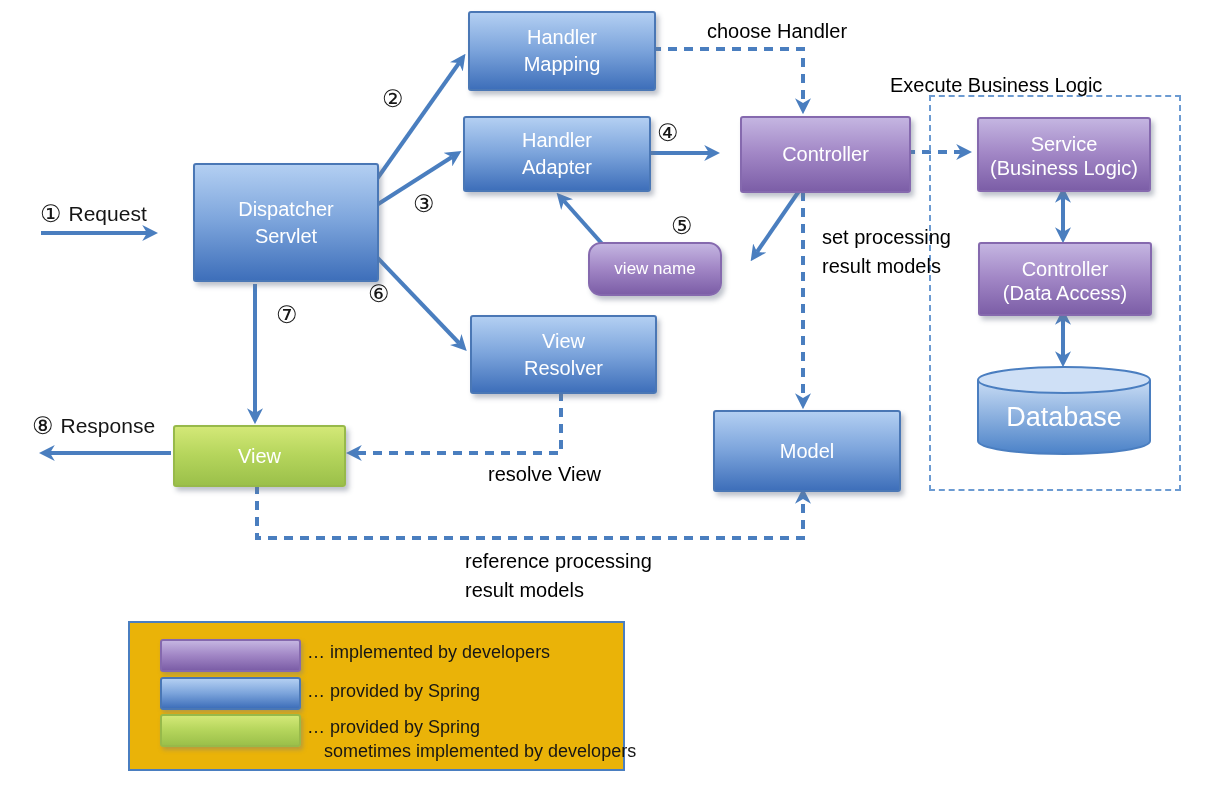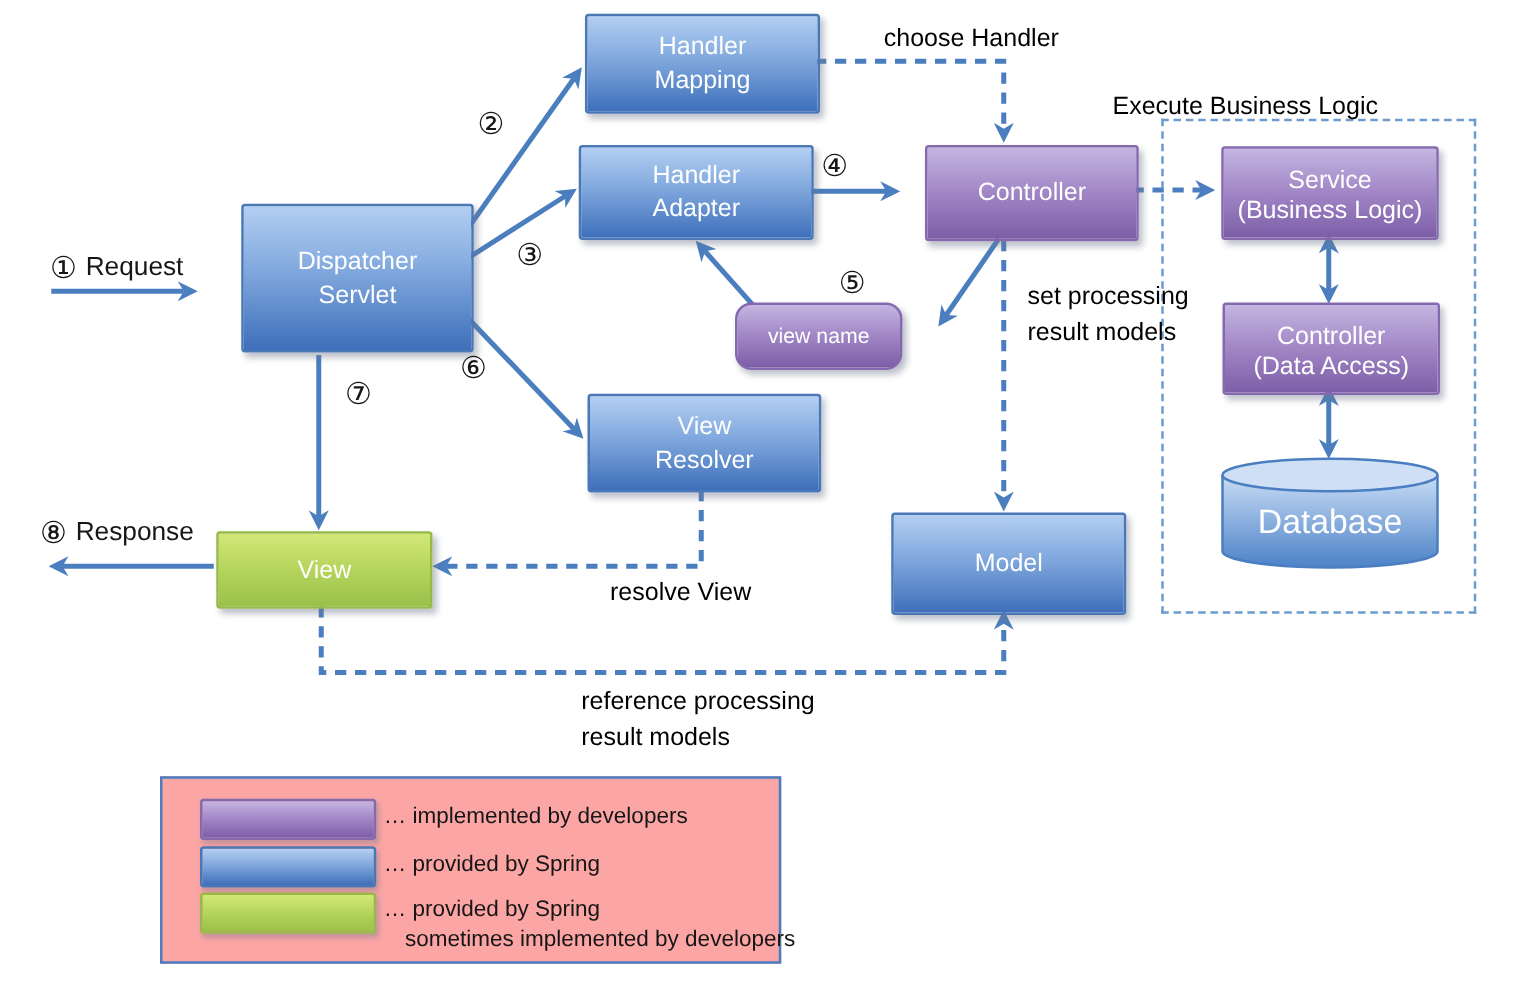--- a/index.html
+++ b/index.html
@@ -15,21 +15,21 @@
   .blue{background:linear-gradient(180deg,#b3cff2 0%,#7da5dc 48%,#3e6fba 100%);border:2px solid #4a77b5;}
   .purple{background:linear-gradient(180deg,#c4b5e1 0%,#a287c6 48%,#7c5ea7 100%);border:2px solid #8569ae;}
   .green{background:linear-gradient(180deg,#d3e877 0%,#b5d55c 48%,#9bc04a 100%);border:2px solid #97b94a;}
   .pill{border-radius:13px;}
   .lbl{position:absolute;color:#000000;font-size:20px;white-space:nowrap;line-height:29px;text-align:center;}
   .num{position:absolute;color:#161616;font-size:24px;font-family:"DejaVu Sans",sans-serif;line-height:26px;}
   .inline-step{position:absolute;display:flex;align-items:center;gap:7px;color:#161616;}
   .inline-step .n{font-size:24px;font-family:"DejaVu Sans",sans-serif;}
   .inline-step .w{font-size:21px;}
   .dashedrect{position:absolute;border:2px dashed #6c9bd2;background:transparent;}
-  .legend{position:absolute;left:128px;top:621px;width:493px;height:146px;border:2px solid #4a7ec0;background:#fca5a5;}
+  .legend{position:absolute;left:128px;top:621px;width:493px;height:146px;border:2px solid #4a7ec0;background:#eab308;}
   .sw{position:absolute;left:30px;width:137px;height:29px;border-radius:3px;box-shadow:2px 3px 4px rgba(110,120,140,.4);}
   .legend .txt{position:absolute;left:177px;color:#161616;font-size:18px;white-space:nowrap;}
   .dblabel{position:absolute;left:978px;top:402px;width:172px;text-align:center;color:#fff;font-size:27px;}
 </style>
 </head>
 <body>
 
 <div class="canvas">
 
   <svg class="layer" width="1210" height="794" viewBox="0 0 1210 794">

